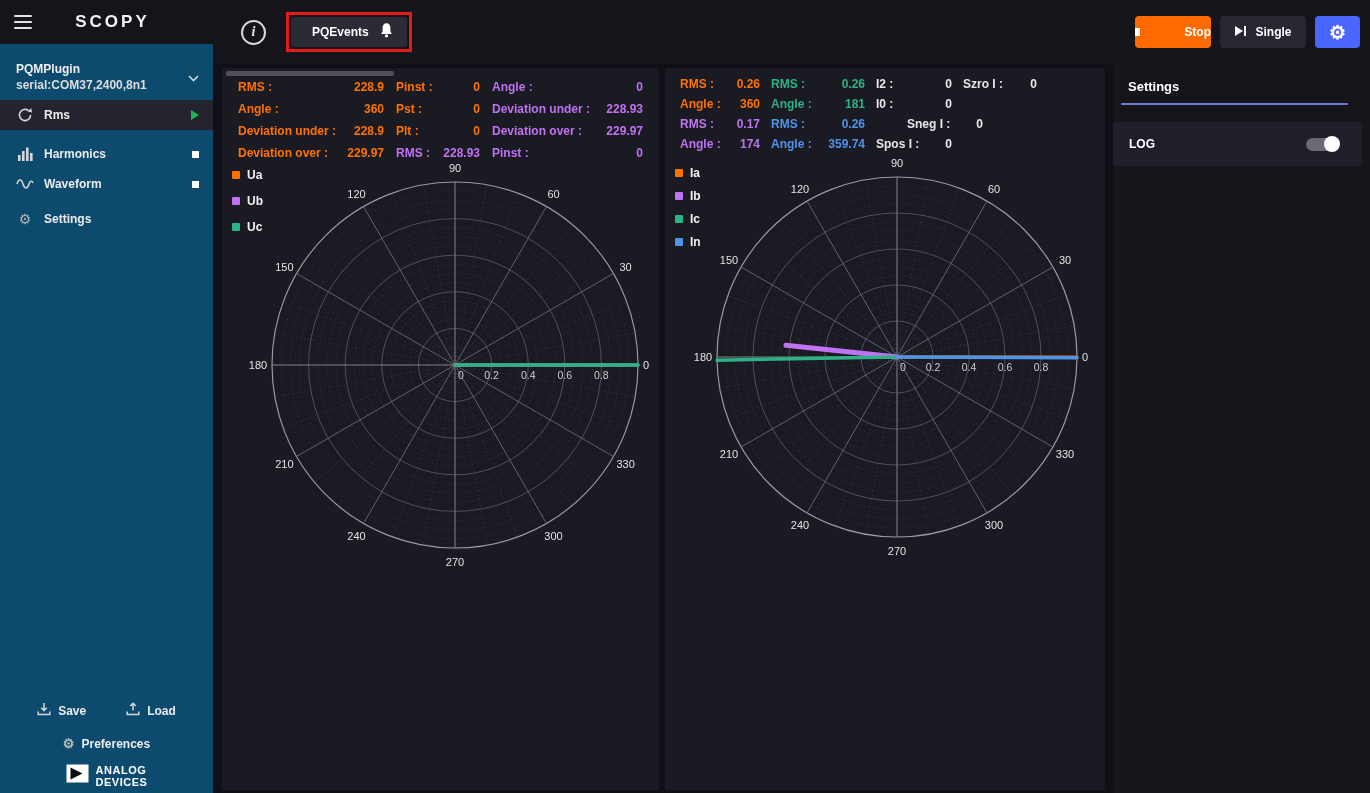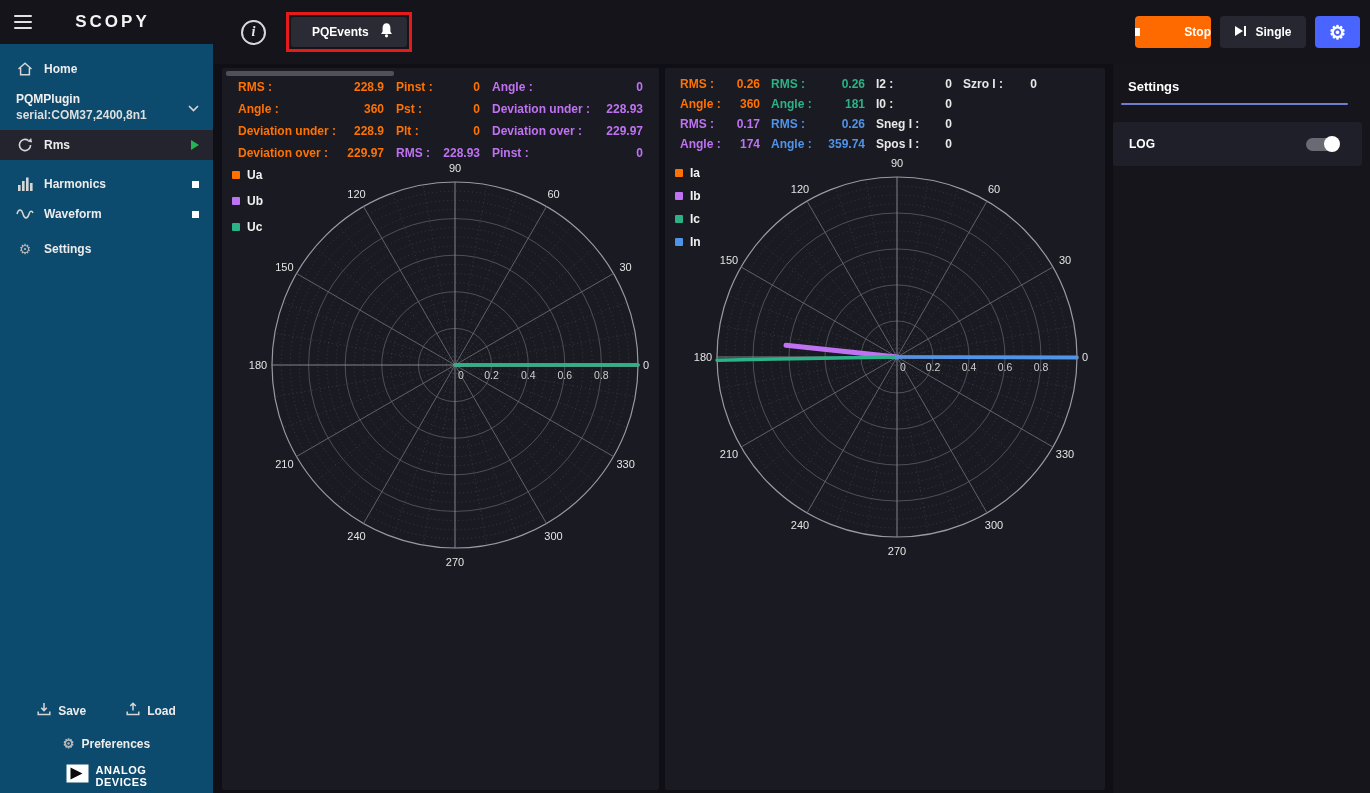--- a/index.html
+++ b/index.html
@@ -93,28 +93,20 @@
       <span class="bars">
           <i></i>
           <i></i>
           <i></i>
         </span>
     </div>
     <div class="logo">SCOPY</div>
   </div>
 
   <div class="nav">
-    <div class="nav-item">
-      <span class="nav-icon">
-        <svg width="16" height="14" viewBox="0 0 16 14">
-            <path class="stroke" d="M1.5 7 L8 1.2 L14.5 7 M3.6 6 V12.8 H12.4 V6"></path>
-          </svg>
-      </span>
-      <span class="nav-label">Home</span>
-    </div>
 
     <div class="device-item">
       <span class="device-text">
         <span class="device-name">PQMPlugin</span>
         <span class="device-sub">serial:COM37,2400,8n1</span>
       </span>
       <span class="chev">
         <svg width="11" height="7" viewBox="0 0 11 7">
             <polyline points="1,1 5.5,5.5 10,1" fill="none" stroke="#d6d6d6" stroke-width="1.6"></polyline>
           </svg>
@@ -521,21 +513,21 @@
       </div>
       <div class="stats-row" style="height: 20px; gap: 11px;">
         <div class="stat-cell" style="width: 80px; color: rgb(191, 114, 242);">
           <span class="stat-label">RMS :</span>
           <span class="stat-value">0.17</span>
         </div>
         <div class="stat-cell" style="width: 94px; color: rgb(79, 148, 232);">
           <span class="stat-label">RMS :</span>
           <span class="stat-value">0.26</span>
         </div>
-        <div class="stat-cell" style="width: 76px; color: rgb(232, 232, 232);">
+        <div class="stat-cell" style="width: 76px; color: rgb(232, 232, 232); margin-left: 31px;">
           <span class="stat-label">Sneg I :</span>
           <span class="stat-value">0</span>
         </div>
       </div>
       <div class="stats-row" style="height: 20px; gap: 11px;">
         <div class="stat-cell" style="width: 80px; color: rgb(191, 114, 242);">
           <span class="stat-label">Angle :</span>
           <span class="stat-value">174</span>
         </div>
         <div class="stat-cell" style="width: 94px; color: rgb(79, 148, 232);">

